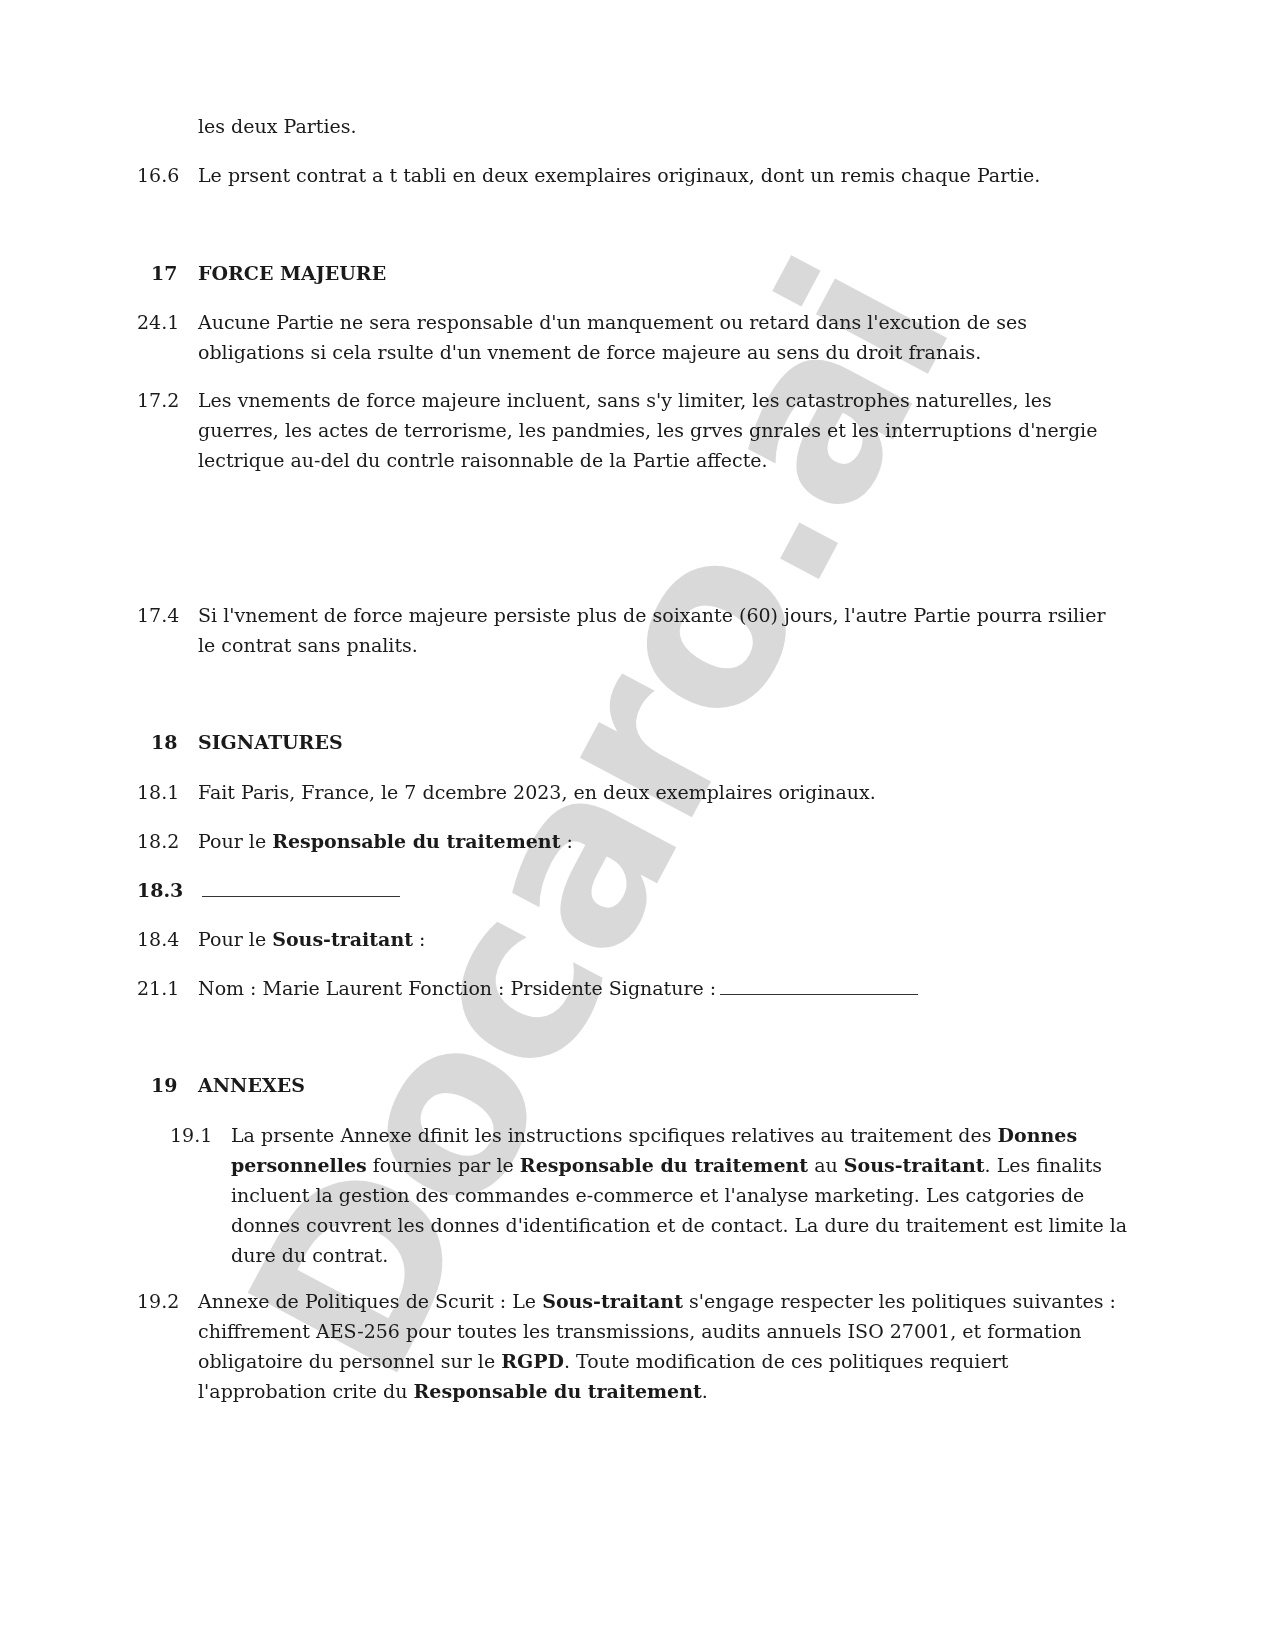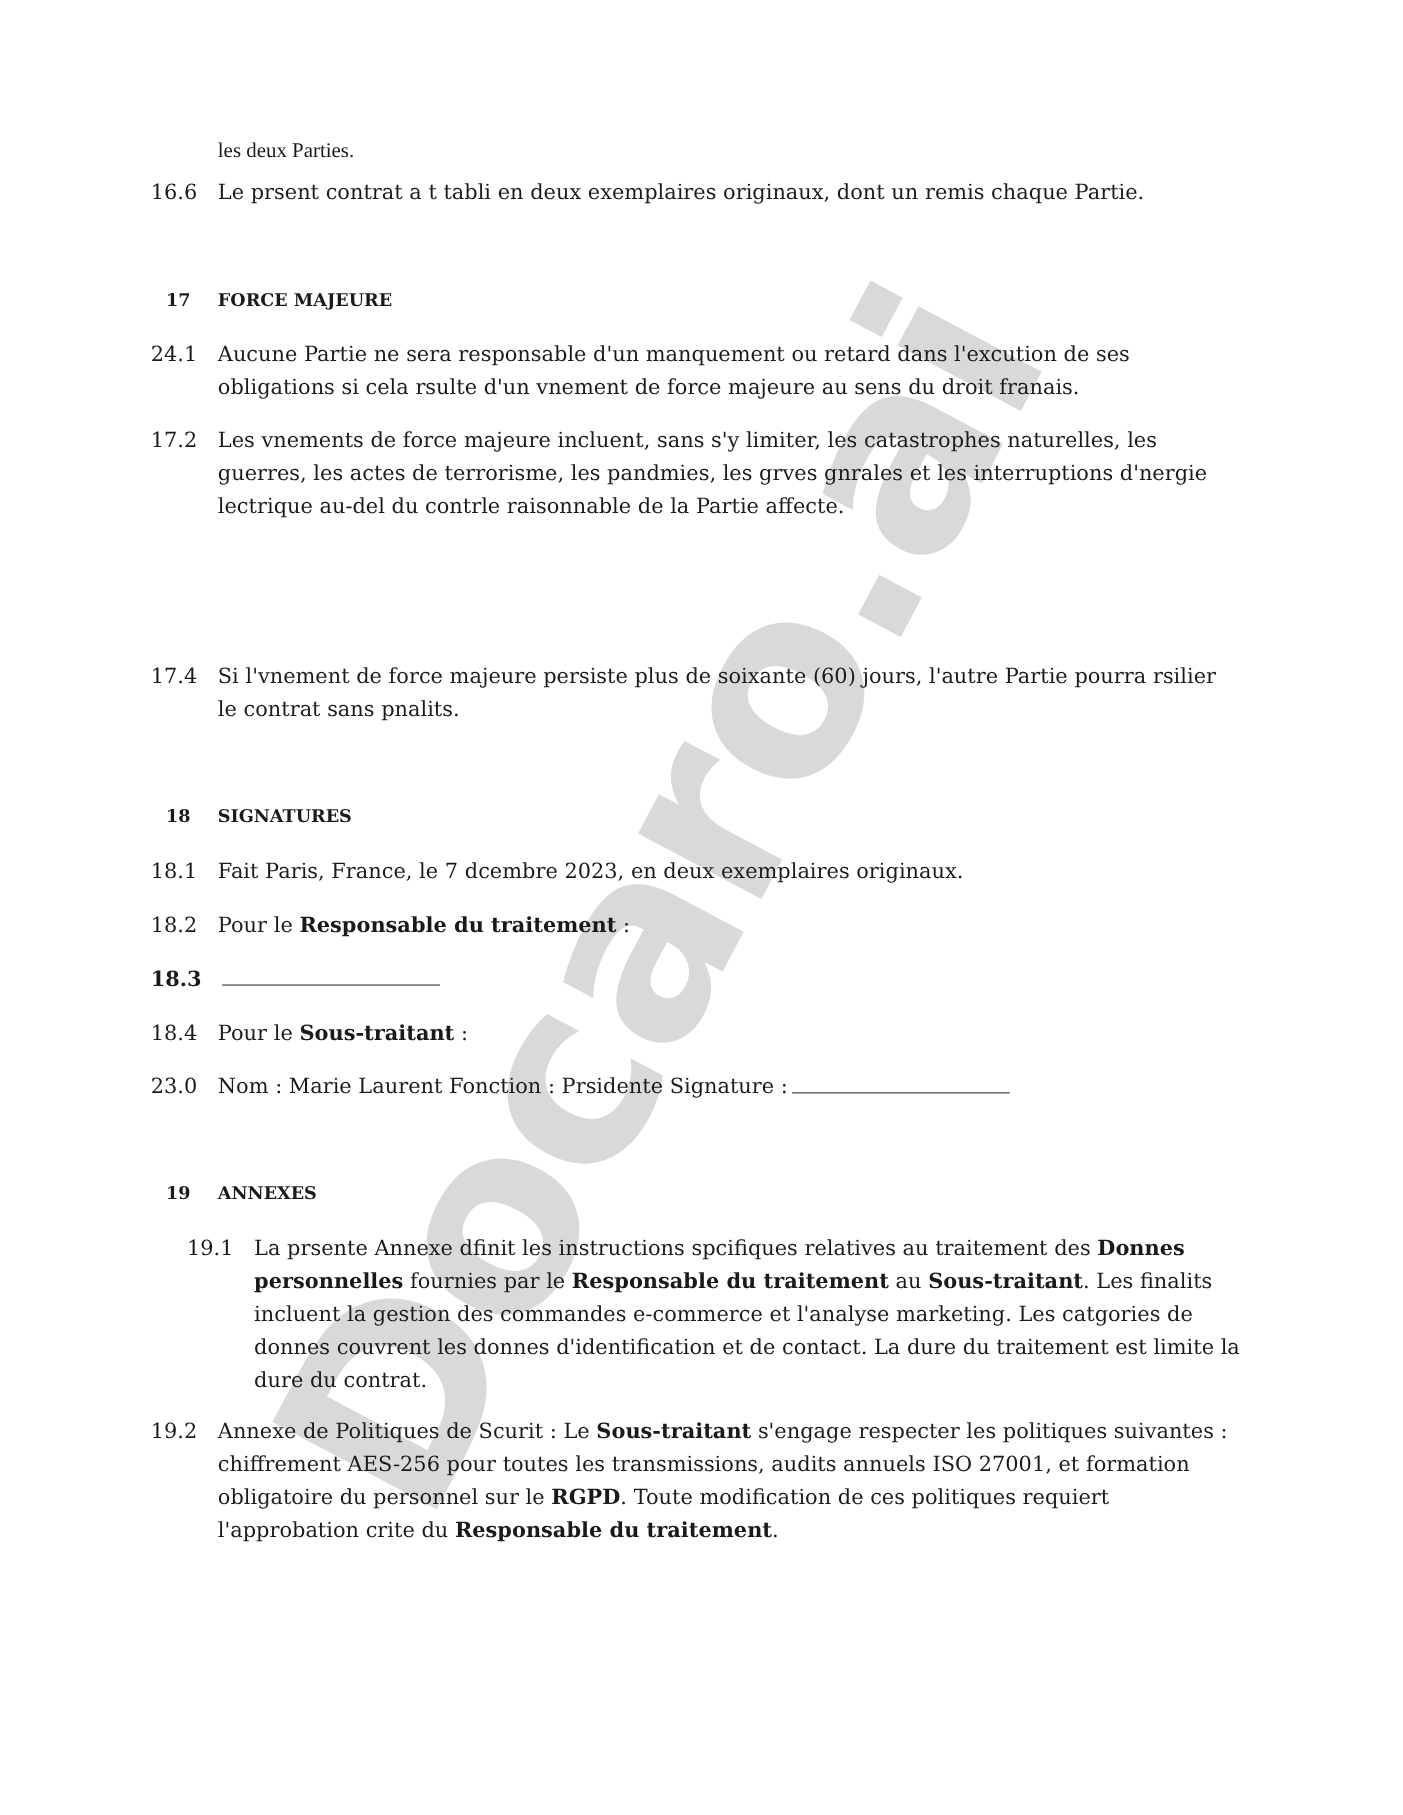--- a/index.html
+++ b/index.html
@@ -51,21 +51,21 @@
       top: 0;
       width: 55px;
     }
     .clause .text {
       margin-left: 61px;
       display: block;
     }
     .heading {
       position: absolute;
       left: 137px;
-      font-size: 16px;
+      font-size: 19px;
       line-height: 30px;
       font-weight: bold;
     }
     .heading .num {
       display: inline-block;
       width: 61px;
       text-align: left;
       padding-left: 14px;
       box-sizing: border-box;
     }
@@ -79,21 +79,21 @@
       margin-left: 4px;
     }
   </style>
 </head>
 <body>
 
 <div class="watermark">Docaro.ai</div>
 
 <div class="page">
 
-  <div class="clause" style="top:123px;font-family:Liberation Serif, serif;">
+  <div class="clause" style="top:111px;">
     <span class="text">les deux Parties.</span>
   </div>
 
   <div class="clause" style="top:160px;">
     <span class="num">16.6</span>
     <span class="text">Le prsent contrat a t tabli en deux exemplaires originaux, dont un remis  chaque Partie.</span>
   </div>
 
   <div class="heading" style="top:258px;">
     <span class="num">17</span><span>FORCE MAJEURE</span>
@@ -133,21 +133,21 @@
     <span class="num">18.3</span>
     <span class="text"><span class="sigline"></span></span>
   </div>
 
   <div class="clause" style="top:924px;">
     <span class="num">18.4</span>
     <span class="text"><span>Pour le </span><b>Sous-traitant</b><span> :</span></span>
   </div>
 
   <div class="clause" style="top:973px;">
-    <span class="num">23.0</span>
+    <span class="num">21.1</span>
     <span class="text"><span>Nom : Marie Laurent Fonction : Prsidente Signature :</span><span class="sigline"></span></span>
   </div>
 
   <div class="heading" style="top:1070px;">
     <span class="num">19</span><span>ANNEXES</span>
   </div>
 
   <div class="clause" style="top:1120px;margin-left:33px;">
     <span class="num">19.1</span>
     <span class="text"><span>La prsente Annexe dfinit les instructions spcifiques relatives au traitement des </span><b>Donnes personnelles</b><span> fournies par le </span><b>Responsable du traitement</b><span> au </span><b>Sous-traitant</b><span>. Les finalits incluent la gestion des commandes e-commerce et l'analyse marketing. Les catgories de donnes couvrent les donnes d'identification et de contact. La dure du traitement est limite  la dure du contrat.</span></span>

